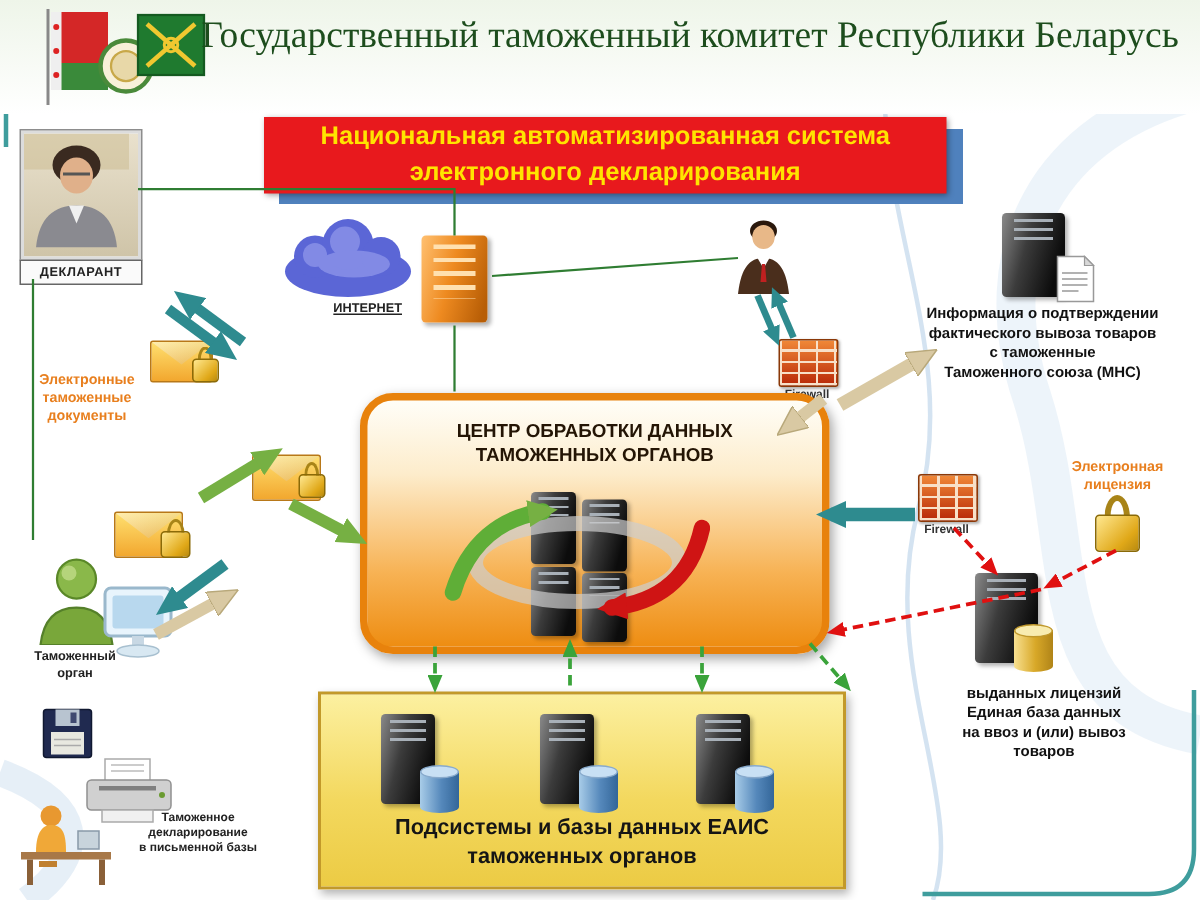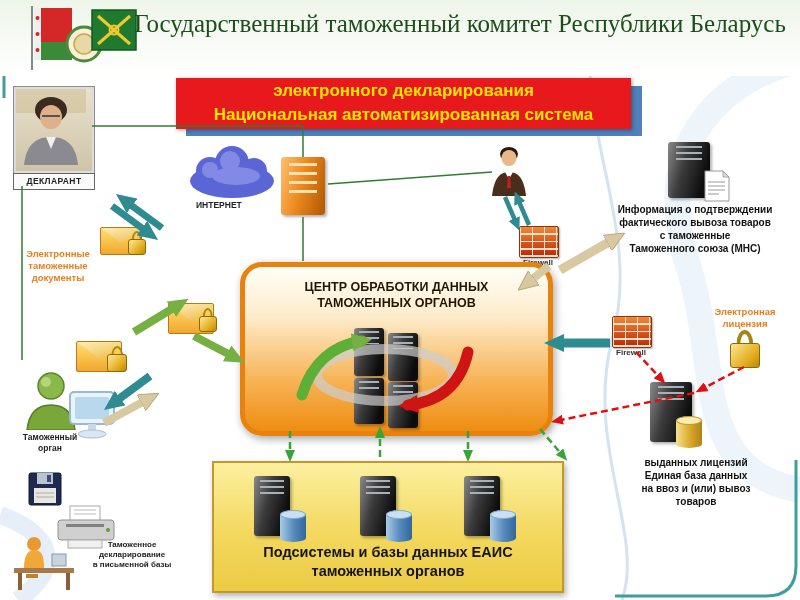--- a/index.html
+++ b/index.html
@@ -53,21 +53,21 @@
        background:linear-gradient(135deg,#ffe890,#e0a818 70%,#b88a10);border:1px solid #8a6a08;border-radius:3px;}
   .fw{position:absolute;border:1px solid #8a3808;border-radius:2px;
       background-image:
         repeating-linear-gradient(0deg,#f8e0c8 0 1.5px,transparent 1.5px 7.5px),
         repeating-linear-gradient(90deg,#f8e0c8 0 1.5px,transparent 1.5px 12px),
         linear-gradient(180deg,#f08838,#b82808);
       box-shadow:1px 1px 2px rgba(0,0,0,.3);}
   .fw-label{font-size:8px;font-weight:bold;color:#333;text-align:center;}
 
   
-  .t-internet{font-size:8.5px;font-weight:bold;color:#222;text-align:left;}
+  .t-internet{font-size:8.5px;font-weight:bold;color:#222;text-align:right;text-decoration:underline;}
   .t-orange{font-size:9.5px;line-height:12px;color:#e87f1e;}
   .t-dark10{font-size:10px;line-height:13px;color:#111;}
   .t-customs{font-size:8.5px;line-height:10.5px;color:#222;}
   .t-paper{font-size:8px;line-height:10px;color:#222;}
 
   
   .center-box{left:240px;top:262px;width:303px;height:164px;border-radius:22px;
       background:linear-gradient(180deg,#fffef8 0%,#fdeccb 30%,#f7b254 70%,#ee8d12 100%);
       border:5px solid #e8820c;box-shadow:2px 3px 8px rgba(0,0,0,.35);}
   .center-title{position:absolute;left:0;top:12px;width:100%;font-size:12.5px;line-height:16px;color:#241505;}
@@ -107,22 +107,22 @@
       <line x1="108" y1="12" x2="76" y2="40" stroke="#f0c830" stroke-width="3"></line>
       <circle cx="92" cy="26" r="4.5" fill="none" stroke="#f0c830" stroke-width="2"></circle>
     </svg>
   </span>
   <div class="node title">
     <span>Государственный таможенный комитет</span>
     <span>Республики Беларусь</span>
   </div>
   <div class="node banner-blue"></div>
   <div class="node banner-red lineblk">
+    <span>Национальная автоматизированная система</span>
     <span>электронного декларирования</span>
-    <span>Национальная автоматизированная система</span>
   </div>
 
   <div class="node photo">
     <svg width="70" height="76" viewBox="0 0 70 76">
       <rect x="0" y="0" width="70" height="24" fill="#c9b98e" opacity="0.5"></rect>
       <ellipse cx="35" cy="21" rx="16" ry="13" fill="#3a2a20"></ellipse>
       <ellipse cx="35" cy="28" rx="11" ry="12" fill="#e0b08a"></ellipse>
       <line x1="26" y1="27" x2="44" y2="27" stroke="#555" stroke-width="2"></line>
       <path d="M8,76 C10,56 20,48 35,48 C50,48 60,56 62,76 Z" fill="#8a8a90"></path>
       <polygon points="30,48 40,48 35,60" fill="#f0f0f0"></polygon>

